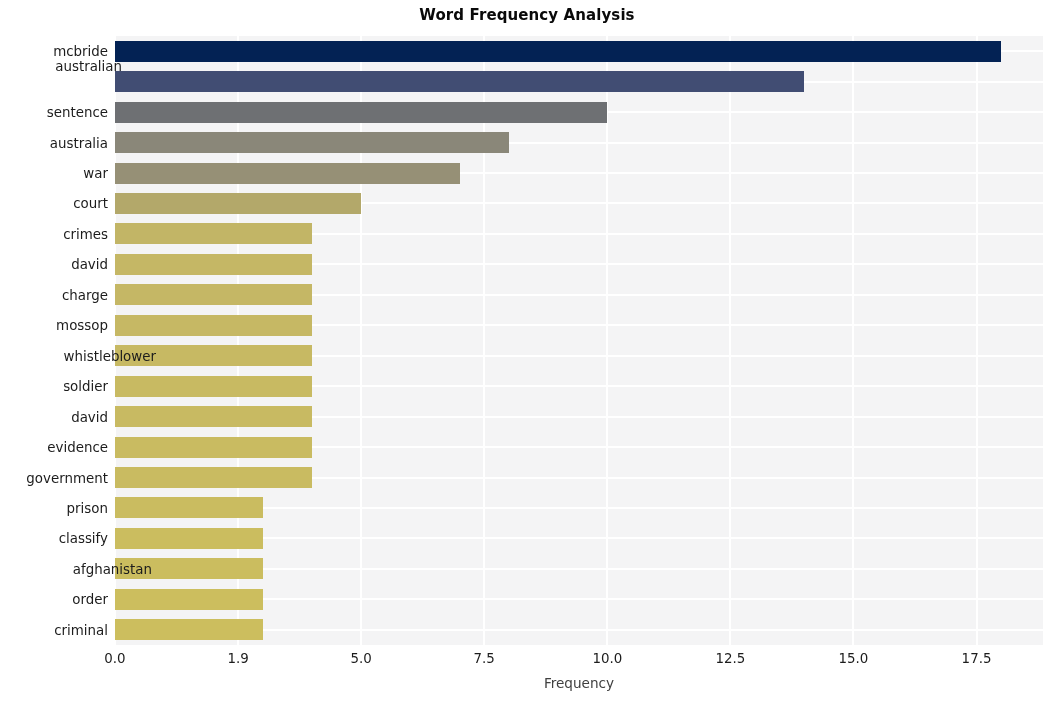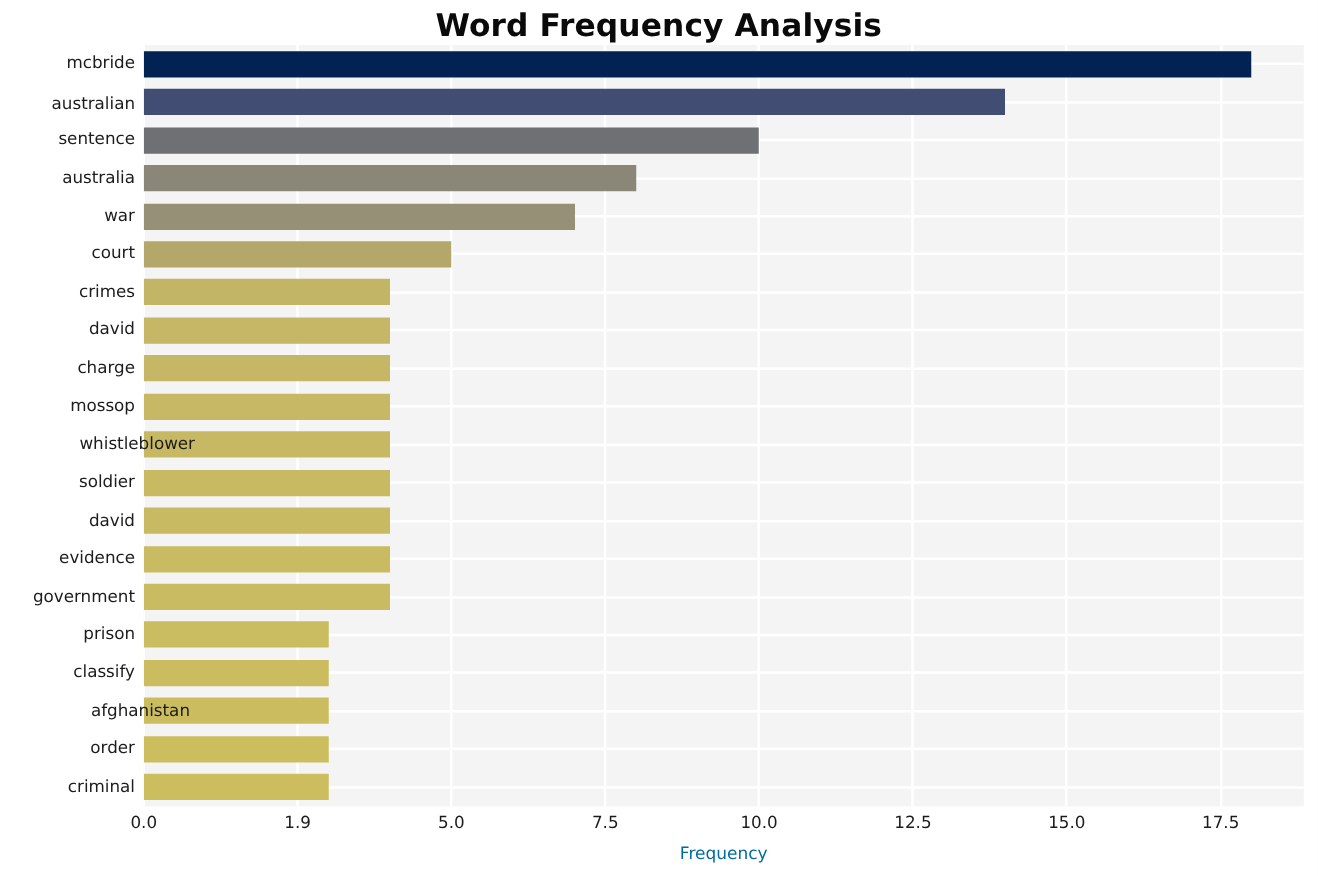--- a/index.html
+++ b/index.html
@@ -23,21 +23,21 @@
     background: #ffffff;
   }
 
   
   #chart-title {
     position: absolute;
     left: 0;
     top: 6px;
     width: 1054px;
     text-align: center;
-    font-size: 25px;
+    font-size: 15px;
     font-weight: bold;
     color: #0a0a0a;
     letter-spacing: 0.1px;
   }
 
   
   #plot-area {
     position: absolute;
     left: 115px;
     top: 36px;
@@ -90,21 +90,21 @@
     color: #1c1c1c;
   }
 
   #xlabel {
     position: absolute;
     left: 115px;
     top: 675px;
     width: 928px;
     text-align: center;
     font-size: 13.6px;
-    color: #0369a1;
+    color: #404040;
   }
 </style>
 </head>
 <body>
 
 <div id="figure">
 
   <div id="chart-title">Word Frequency Analysis</div>
 
   <div id="plot-area">
@@ -153,21 +153,21 @@
       <div class="bar" title="government: 4" style="left: 0px; top: 431.025px; width: 196.923px; background: rgb(201, 187, 97);"></div>
       <div class="bar" title="prison: 3" style="left: 0px; top: 461.475px; width: 147.692px; background: rgb(202, 188, 96);"></div>
       <div class="bar" title="classify: 3" style="left: 0px; top: 491.925px; width: 147.692px; background: rgb(203, 189, 95);"></div>
       <div class="bar" title="afghanistan: 3" style="left: 0px; top: 522.375px; width: 147.692px; background: rgb(203, 189, 95);"></div>
       <div class="bar" title="order: 3" style="left: 0px; top: 552.825px; width: 147.692px; background: rgb(204, 190, 94);"></div>
       <div class="bar" title="criminal: 3" style="left: 0px; top: 583.275px; width: 147.692px; background: rgb(204, 190, 94);"></div>
     </div>
 
   <div id="y-axis">
       <div class="ytick-wrap" style="top: 51.225px;">mcbride</div>
-      <div class="ytick-wrap" style="top: 84px;">australian</div>
+      <div class="ytick-wrap" style="top: 66px; padding-left: 14px;">australian</div>
       <div class="ytick-wrap" style="top: 112.125px;">sentence</div>
       <div class="ytick-wrap" style="top: 142.575px;">australia</div>
       <div class="ytick-wrap" style="top: 173.025px;">war</div>
       <div class="ytick-wrap" style="top: 203.475px;">court</div>
       <div class="ytick-wrap" style="top: 233.925px;">crimes</div>
       <div class="ytick-wrap" style="top: 264.375px;">david</div>
       <div class="ytick-wrap" style="top: 294.825px;">charge</div>
       <div class="ytick-wrap" style="top: 325.275px;">mossop</div>
       <div class="ytick-wrap" style="top: 355.725px; margin-left: 48px;">whistleblower</div>
       <div class="ytick-wrap" style="top: 386.175px;">soldier</div>

